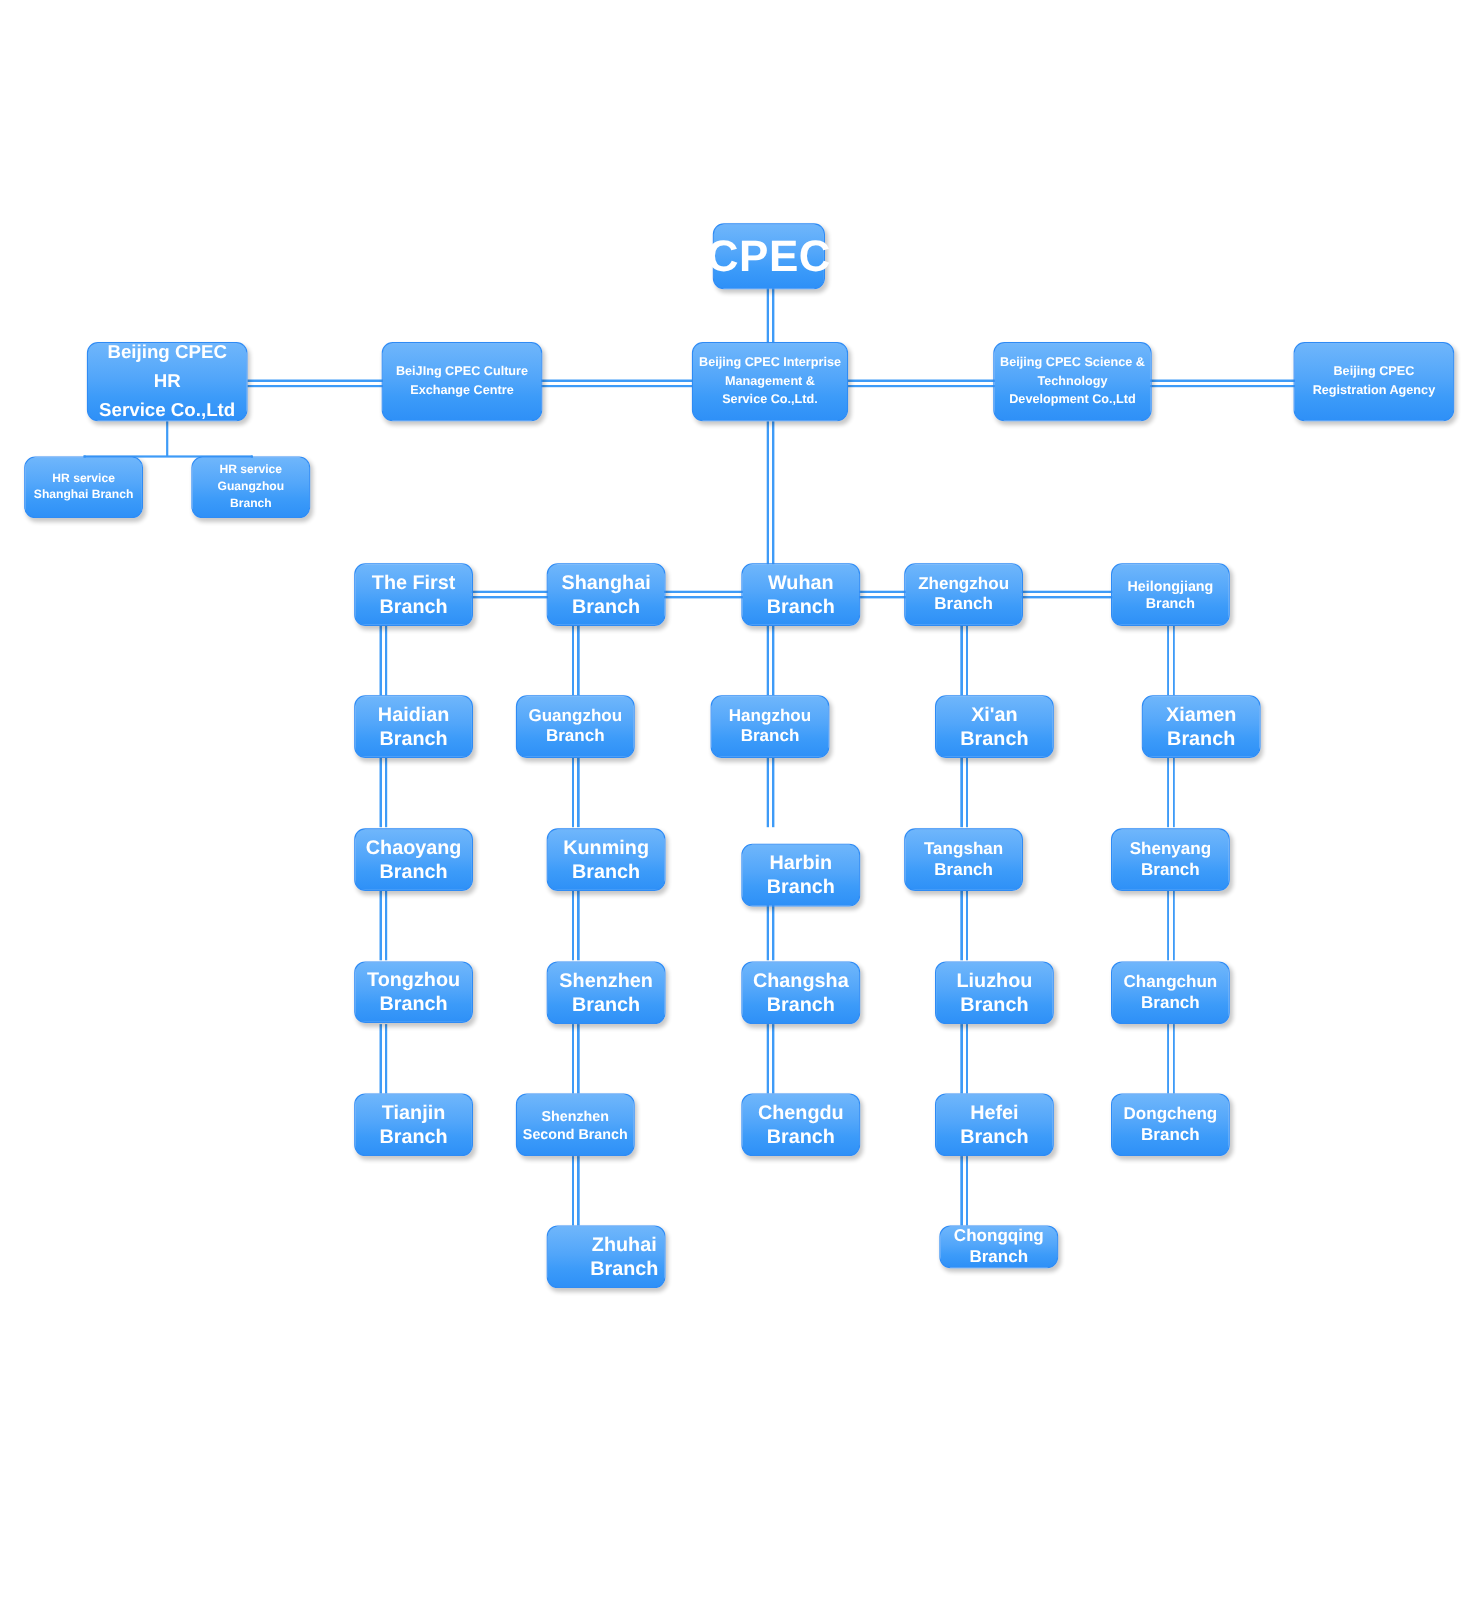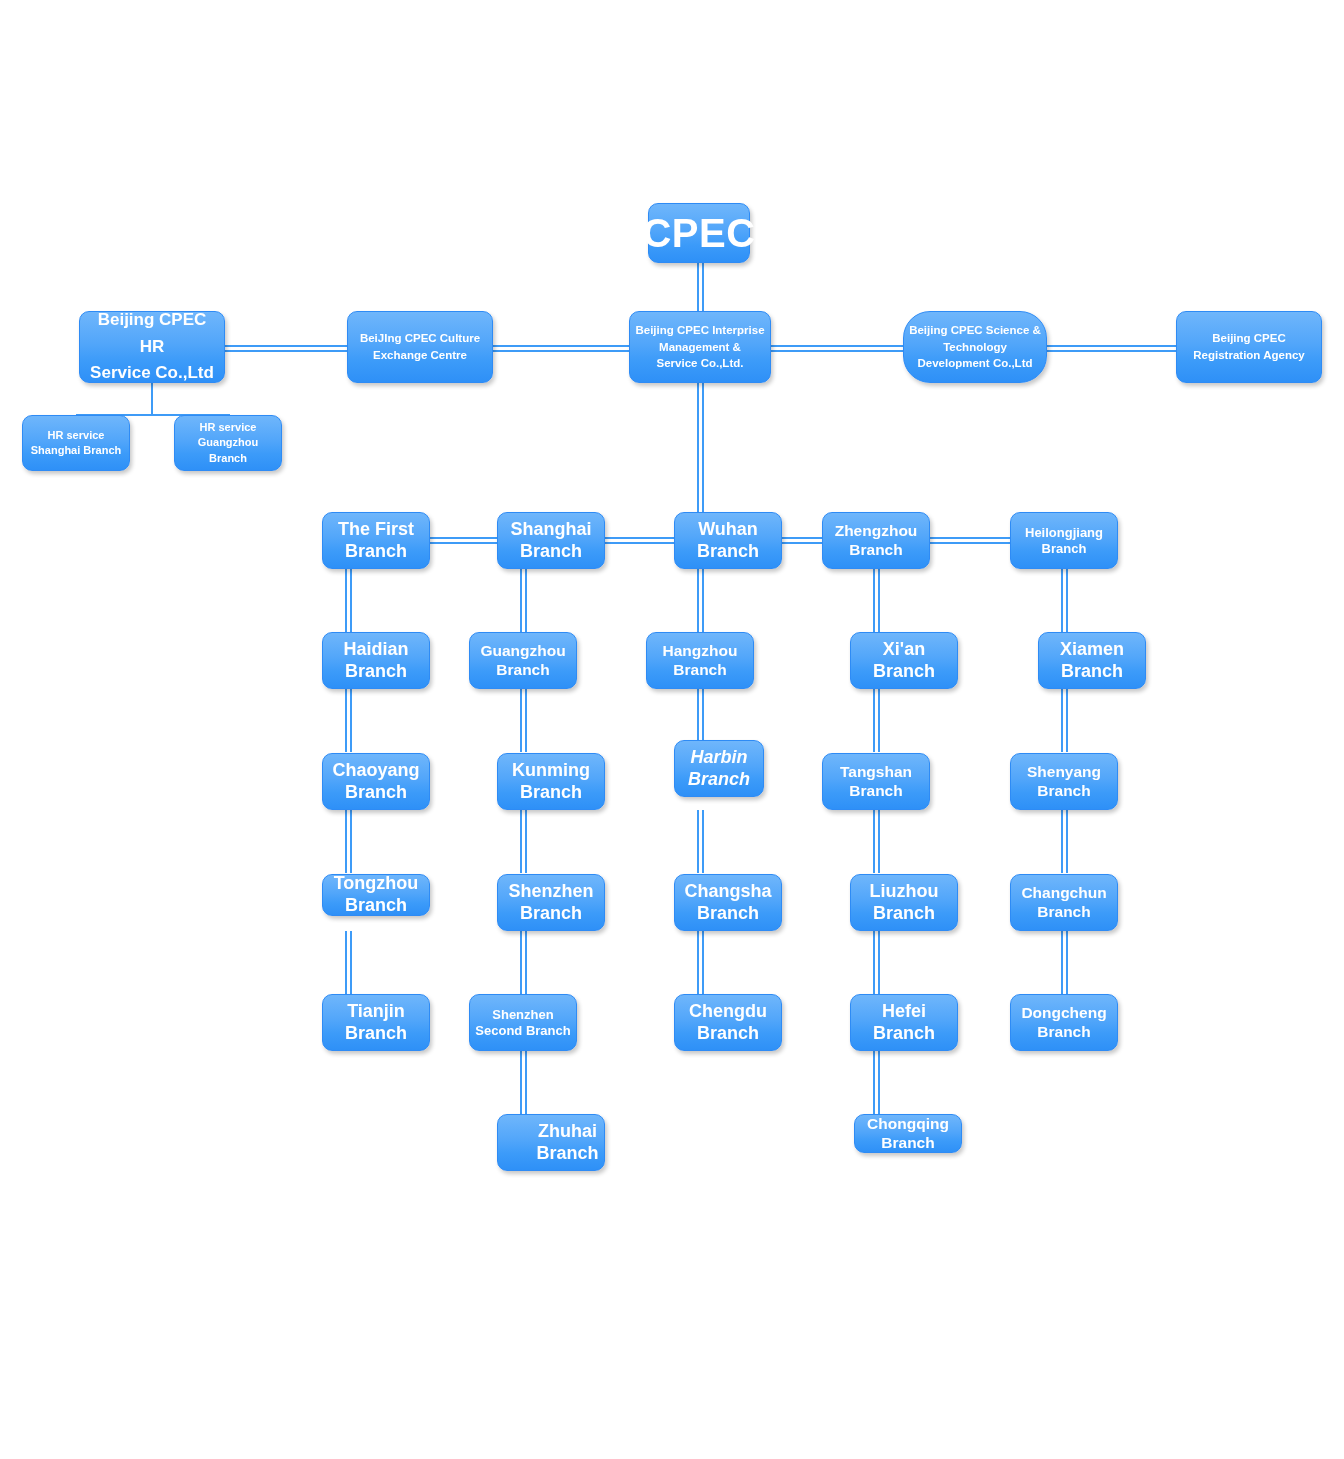--- a/index.html
+++ b/index.html
@@ -112,40 +112,40 @@
   <div class="node lvl2" style="left:79px; top:311px; width:146px; height:72px;">Beijing CPEC HR
 Service Co.,Ltd</div>
 
   <div class="node lvl2sm" style="left:347px; top:311px; width:146px; height:72px;">BeiJIng CPEC Culture
 Exchange Centre</div>
 
   <div class="node lvl2sm" style="left:629px; top:311px; width:142px; height:72px;">Beijing CPEC Interprise
 Management &amp;
 Service Co.,Ltd.</div>
 
-  <div class="node lvl2sm" style="left:903px; top:311px; width:144px; height:72px;border-radius:27px;">Beijing CPEC Science &amp;
+  <div class="node lvl2sm" style="left:903px; top:311px; width:144px; height:72px;">Beijing CPEC Science &amp;
 Technology
 Development Co.,Ltd</div>
 
   <div class="node lvl2sm" style="left:1176px; top:311px; width:146px; height:72px;">Beijing CPEC
 Registration Agency</div>
 
   <div class="node" style="left:22px; top:415px; width:108px; height:56px; font-size:11px; line-height:1.4;">HR service
 Shanghai Branch</div>
 
   <div class="node" style="left:174px; top:415px; width:108px; height:56px; font-size:11px; line-height:1.4;">HR service
 Guangzhou Branch</div>
 
   <div class="node branch" style="left:294px; top:512px; width:108px; height:57px;">The First
 Branch</div>
   <div class="node branch" style="left:294px; top:632px; width:108px; height:57px;">Haidian
 Branch</div>
   <div class="node branch" style="left:294px; top:753px; width:108px; height:57px;">Chaoyang
 Branch</div>
-  <div class="node branch" style="left:294px; top:874px; width:108px; height:42px;">Tongzhou
+  <div class="node branch" style="left:294px; top:874px; width:108px; height:56px;">Tongzhou
 Branch</div>
   <div class="node branch" style="left:294px; top:994px; width:108px; height:57px;">Tianjin
 Branch</div>
 
   <div class="node branch" style="left:469px; top:512px; width:108px; height:57px;">Shanghai
 Branch</div>
   <div class="node branch-sm" style="left:469px; top:632px; width:108px; height:57px;">Guangzhou
 Branch</div>
   <div class="node branch" style="left:469px; top:753px; width:108px; height:57px;">Kunming
 Branch</div>
@@ -153,21 +153,21 @@
 Branch</div>
   <div class="node branch-xs" style="left:469px; top:994px; width:108px; height:57px;">Shenzhen
 Second Branch</div>
   <div class="node branch" style="left:469px; top:1114px; width:108px; height:57px;padding-left:37px;">Zhuhai
 Branch</div>
 
   <div class="node branch" style="left:646px; top:512px; width:108px; height:57px;">Wuhan
 Branch</div>
   <div class="node branch-sm" style="left:646px; top:632px; width:108px; height:57px;">Hangzhou
 Branch</div>
-  <div class="node branch" style="left:646px; top:740px; width:90px; height:57px;font-style:italic;">Harbin
+  <div class="node branch" style="left:646px; top:767px; width:108px; height:57px;">Harbin
 Branch</div>
   <div class="node branch" style="left:646px; top:874px; width:108px; height:57px;">Changsha
 Branch</div>
   <div class="node branch" style="left:646px; top:994px; width:108px; height:57px;">Chengdu
 Branch</div>
 
   <div class="node branch-sm" style="left:822px; top:512px; width:108px; height:57px;">Zhengzhou
 Branch</div>
   <div class="node branch" style="left:822px; top:632px; width:108px; height:57px;">Xi'an
 Branch</div>

